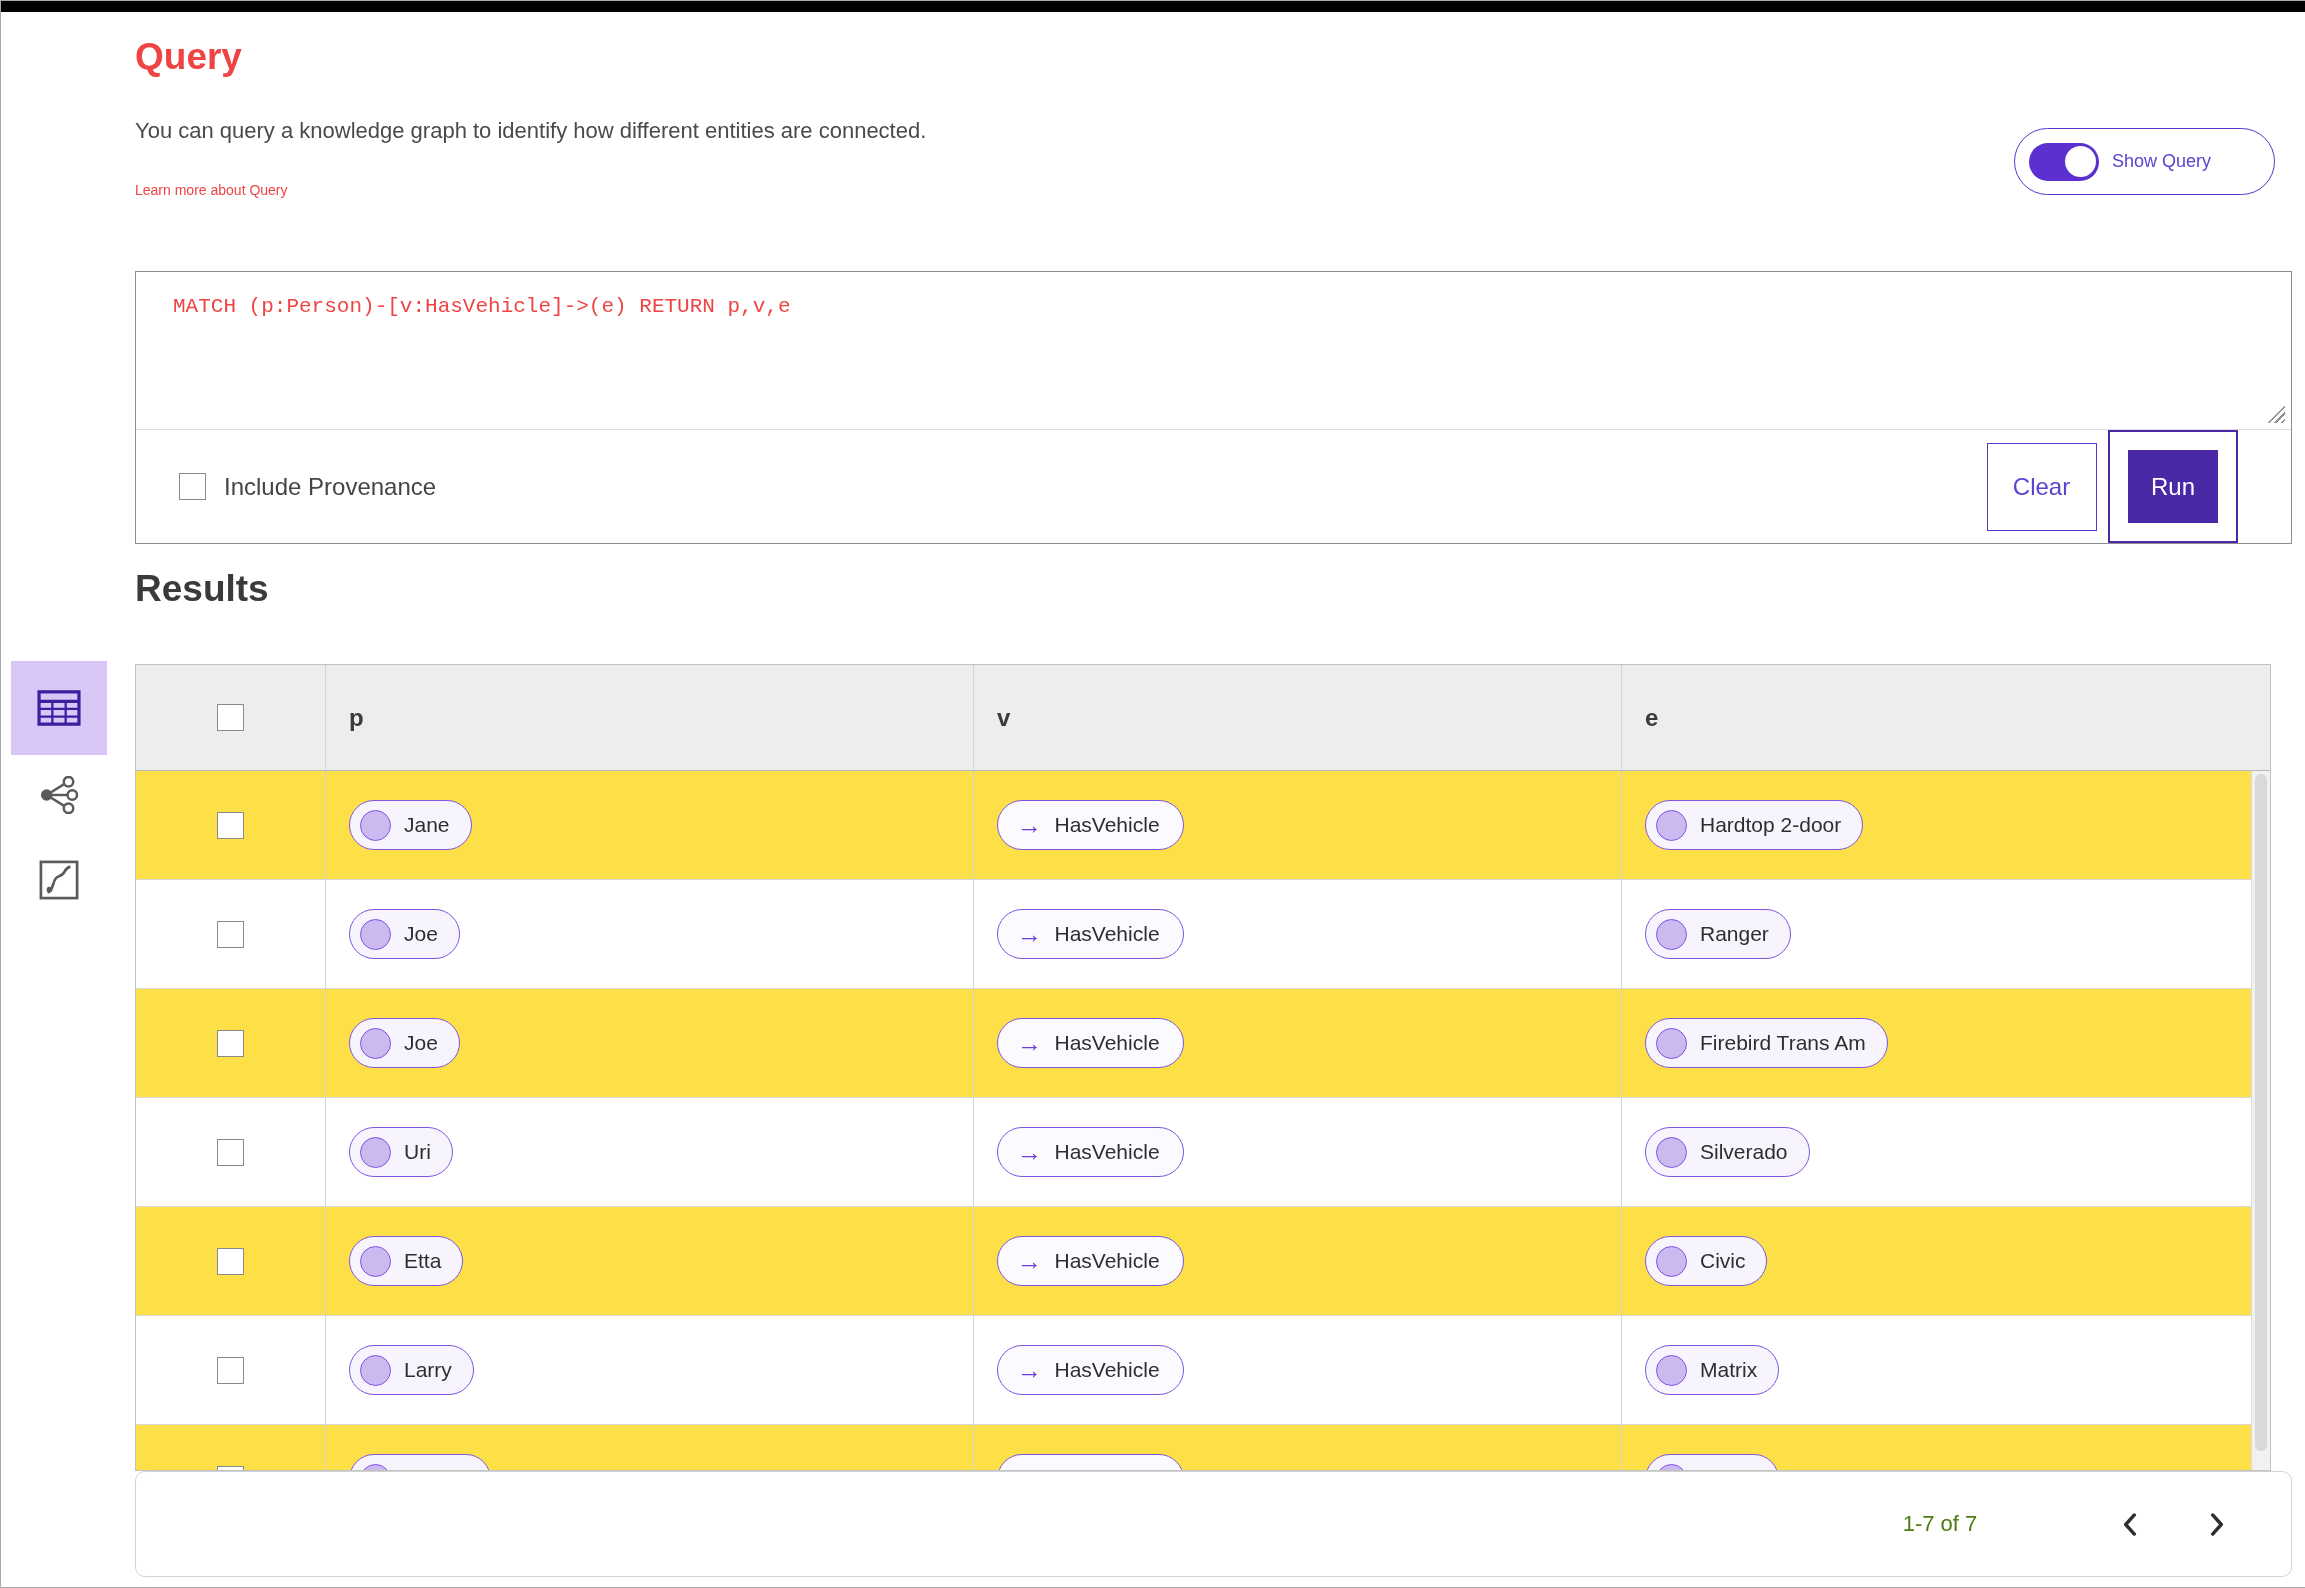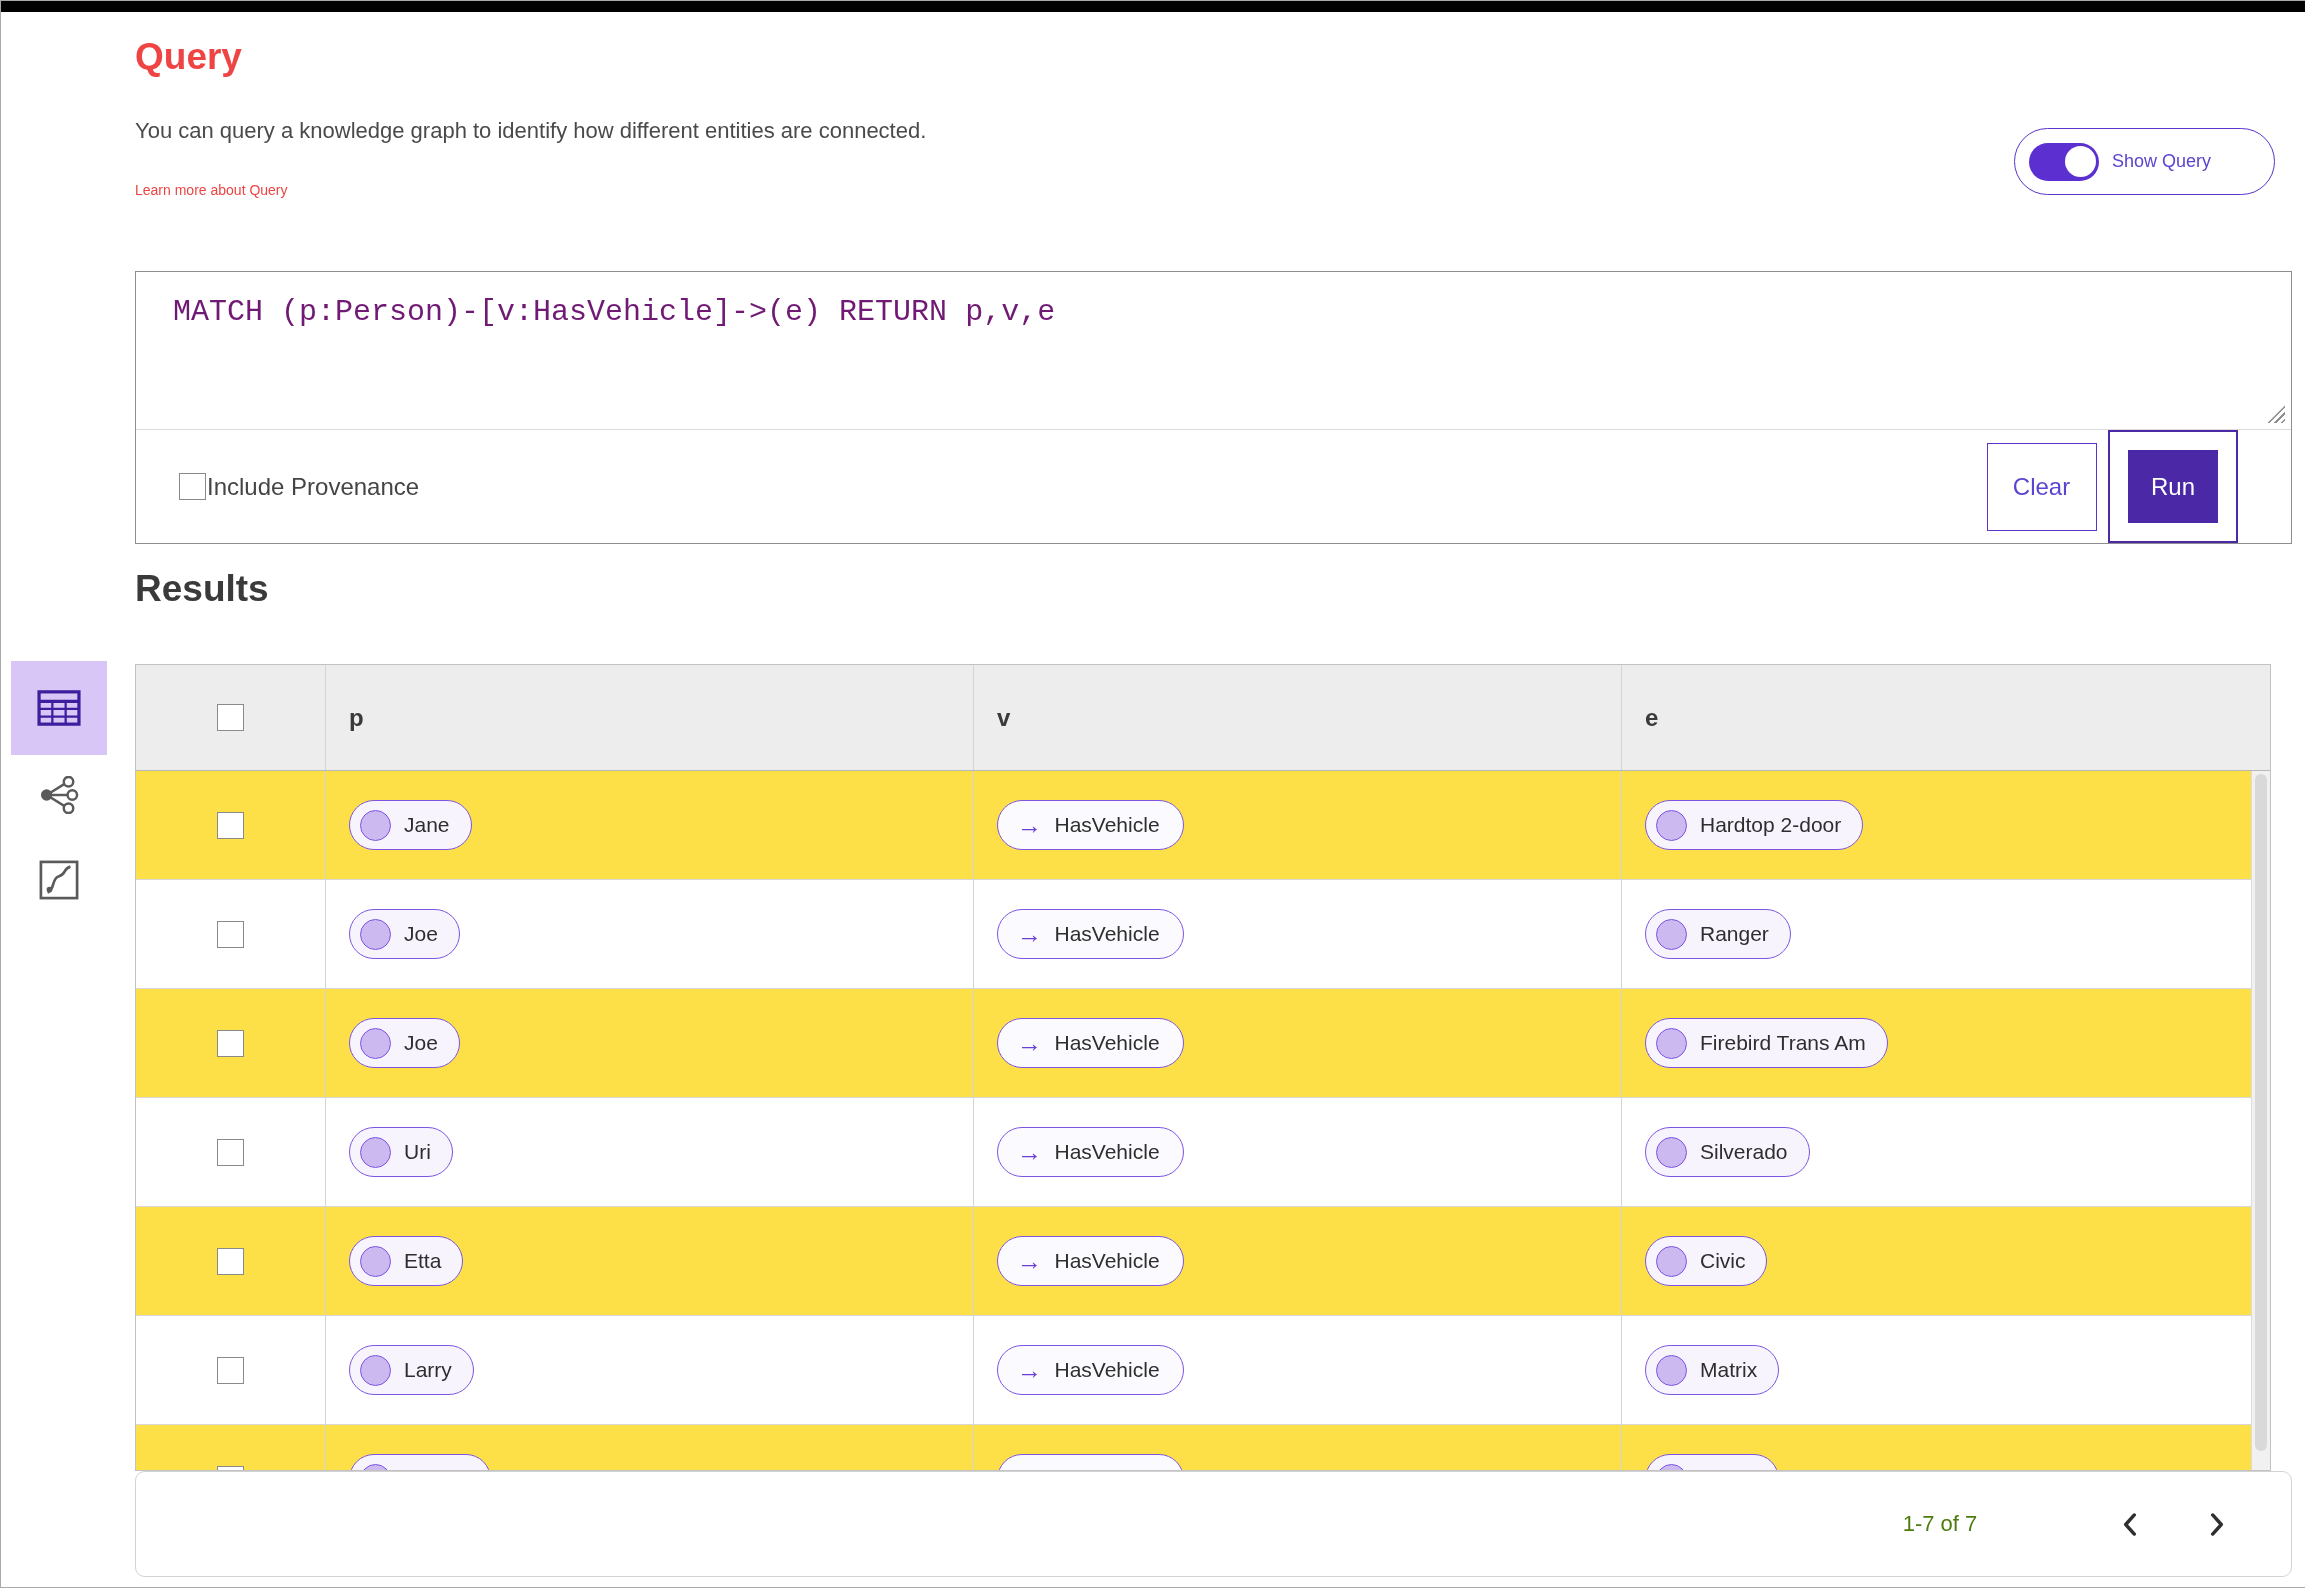--- a/index.html
+++ b/index.html
@@ -19,27 +19,27 @@
                  display:flex; align-items:center; padding-left:14.4px; gap:12.5px; cursor:pointer; }
   .switch { position:relative; width:70px; height:38px; border-radius:20px; background:#5c2fd0; flex:0 0 auto; }
   .switch .knob { position:absolute; right:3.8px; top:3.8px; width:31px; height:31px; border-radius:50%; background:#fff; }
   .toggle-label { font-size:18px; color:#5b44cf; }
 
   .query-box { position:absolute; left:134px; top:270px; width:2157px; height:273px;
                border:1px solid #8e8e8e; background:#fff; display:flex; flex-direction:column; }
   .editor { position:relative; height:165px; border-bottom:1px solid #dcdcdc; }
   .editor textarea { position:absolute; inset:0; width:100%; height:100%; border:none; outline:none; resize:none;
                      background:transparent; padding:23px 37px 0 37px;
-                     font-family:"Liberation Mono", monospace; font-size:30px; color:#701a75; }
+                     font-family:"Liberation Mono", monospace; font-size:21px; color:#ef4444; }
   .resize-handle { position:absolute; right:5.8px; bottom:5.8px; width:18px; height:18px;
                    background:repeating-linear-gradient(135deg, transparent 0 2.9px, #8f8f8f 2.9px 4.8px);
                    clip-path:polygon(100% 0, 100% 100%, 0 100%); cursor:nwse-resize; }
   .action-bar { flex:1; display:flex; align-items:center; padding:0 53px 0 43px; }
   .checkbox { display:inline-block; width:27px; height:27px; border:1.9px solid #8a8a8a; background:#fff; cursor:pointer; flex:0 0 auto; }
-  .cb-label { margin-left:1px; font-size:24px; color:#454545; }
+  .cb-label { margin-left:18px; font-size:24px; color:#454545; }
   .spacer { flex:1; }
   .clear-btn { width:110px; height:88px; border:1.9px solid #5c35cc; background:#fff; color:#5b44cf;
                font-size:24px; font-family:inherit; cursor:pointer; }
   .run-wrap { margin-left:11.5px; border:2.9px solid #4b28a5; padding:18px; background:#fff; }
   .run-btn { display:block; width:90px; height:73px; border:none; background:#4b28a5; color:#fff;
              font-size:24px; font-family:inherit; cursor:pointer; }
 
   
   .results-title { position:absolute; left:134px; top:567px; font-size:37px; font-weight:bold; color:#3a3a3a; }
 

